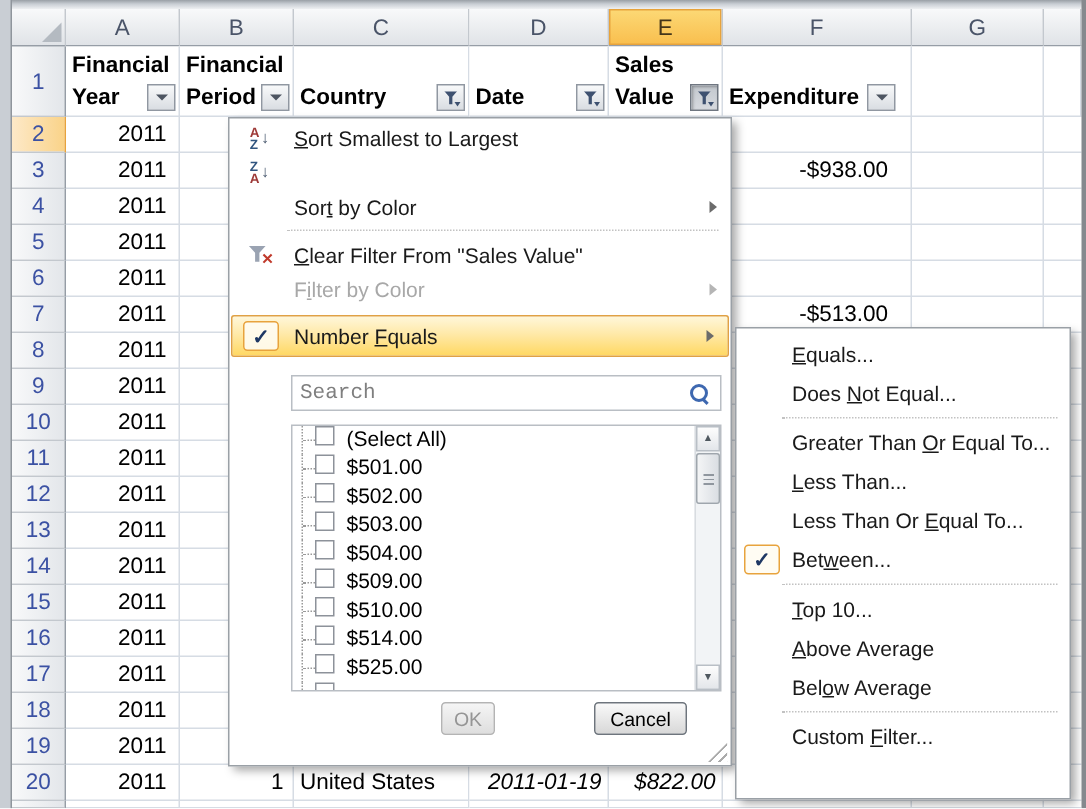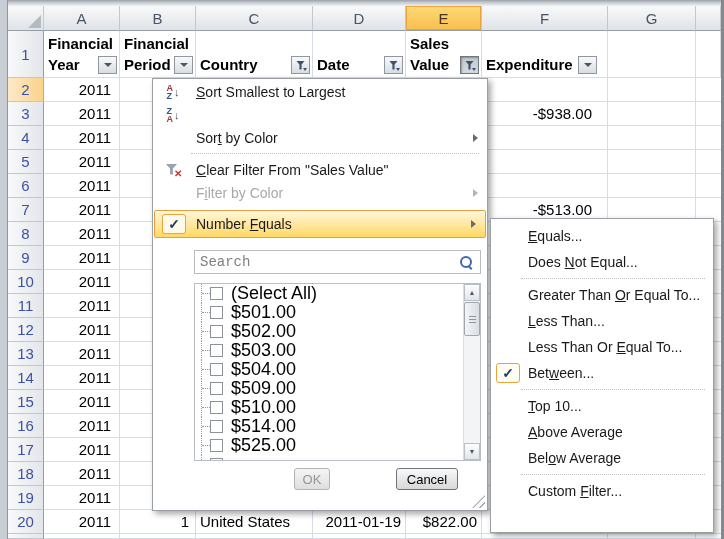--- a/index.html
+++ b/index.html
@@ -58,21 +58,21 @@
   .funnel { width:9px; height:9px; background:#3e5170;
     clip-path: polygon(0 0,100% 0,62% 45%,62% 100%,38% 100%,38% 45%); position:relative; }
   .funnel-arrow { position:absolute; right:2px; bottom:2px; width:0; height:0;
     border-left:2.5px solid transparent; border-right:2.5px solid transparent; border-top:3px solid #3e5170; }
 
   .rows .row { display:flex; height:24px; }
   .cell { border-right:1px solid #d6dce4; border-bottom:1px solid #d6dce4;
     font-size:15px; color:#000; display:flex; align-items:center; background:#fff; flex:none; overflow:hidden; }
   .cell.col-h { border-right:none; }
   .num { justify-content:flex-end; padding-right:8px; }
-  .col-b.num { padding-right:6px; } .col-d.num, .col-e.num { padding-right:4px; }
+  .col-b.num { padding-right:6px; } .col-d.num, .col-e.num { padding-right:4px;font-style:italic; }
   .col-f.num { padding-right:15px; }
   .txt { padding-left:4px; }
   .rows .row:first-child .rownum { background:linear-gradient(90deg,#fde9c8,#fad389);
     border-right:1px solid #e7a33c; }
   .partial-row { display:flex; height:5px; overflow:hidden; }
 
   
   .sel-border { position:absolute; left:479px; top:78px; width:4px; height:22px; background:#000; z-index:2; }
   .sel-handle { position:absolute; left:477px; top:98px; width:6px; height:6px; background:#000;
     border-left:1px solid #fff; border-top:1px solid #fff; z-index:2; }
@@ -114,21 +114,21 @@
   .search input::placeholder { color:#7f7f7f; opacity:1; }
   .mag { position:relative; width:15px; height:15px; margin-right:6px; flex:none; }
   .mag::before { content:""; position:absolute; left:1px; top:1px; width:8px; height:8px;
     border:2px solid #3e68b0; border-radius:50%; }
   .mag::after { content:""; position:absolute; left:10px; top:10px; width:2px; height:5px;
     background:#3e68b0; transform:rotate(-45deg); }
 
   
   .listbox { position:absolute; left:41px; top:204px; width:287px; height:178px;
     border:1px solid #b9bec4; background:#fff; overflow:hidden; }
-  .litem { height:19px; display:flex; align-items:center; font-size:18px; color:#000; }
+  .litem { height:19px; display:flex; font-size:14px; color:#000; }
   .tree { margin-left:6px; width:9px; height:100%; border-left:1px dotted #999; position:relative; flex:none; }
   .tree::after { content:""; position:absolute; left:0; top:9px; width:8px; border-top:1px dotted #999; }
   .cb { width:13px; height:13px; border:1px solid #8d929a; background:#fff; flex:none; }
   .llabel { margin-left:8px; white-space:nowrap; }
 
   
   .sb { position:absolute; right:0; top:0; width:17px; height:100%; background:#f2f4f6; border-left:1px solid #d8dce0; }
   .sb-btn { position:absolute; left:0; width:100%; height:17px; border:1px solid #b9bfc6;
     background:linear-gradient(#fdfdfd,#e3e6ea); display:flex; align-items:center; justify-content:center;
     font-size:7px; color:#4f585f; }

